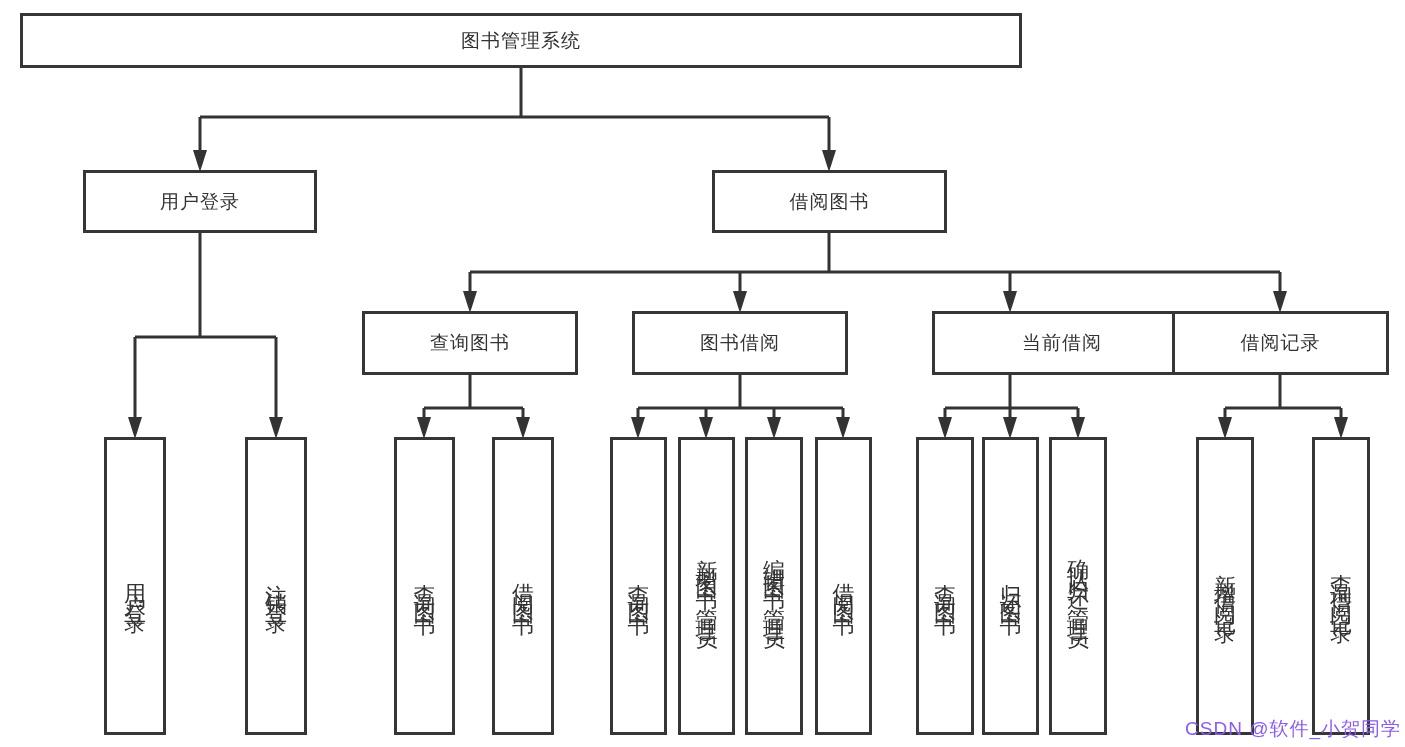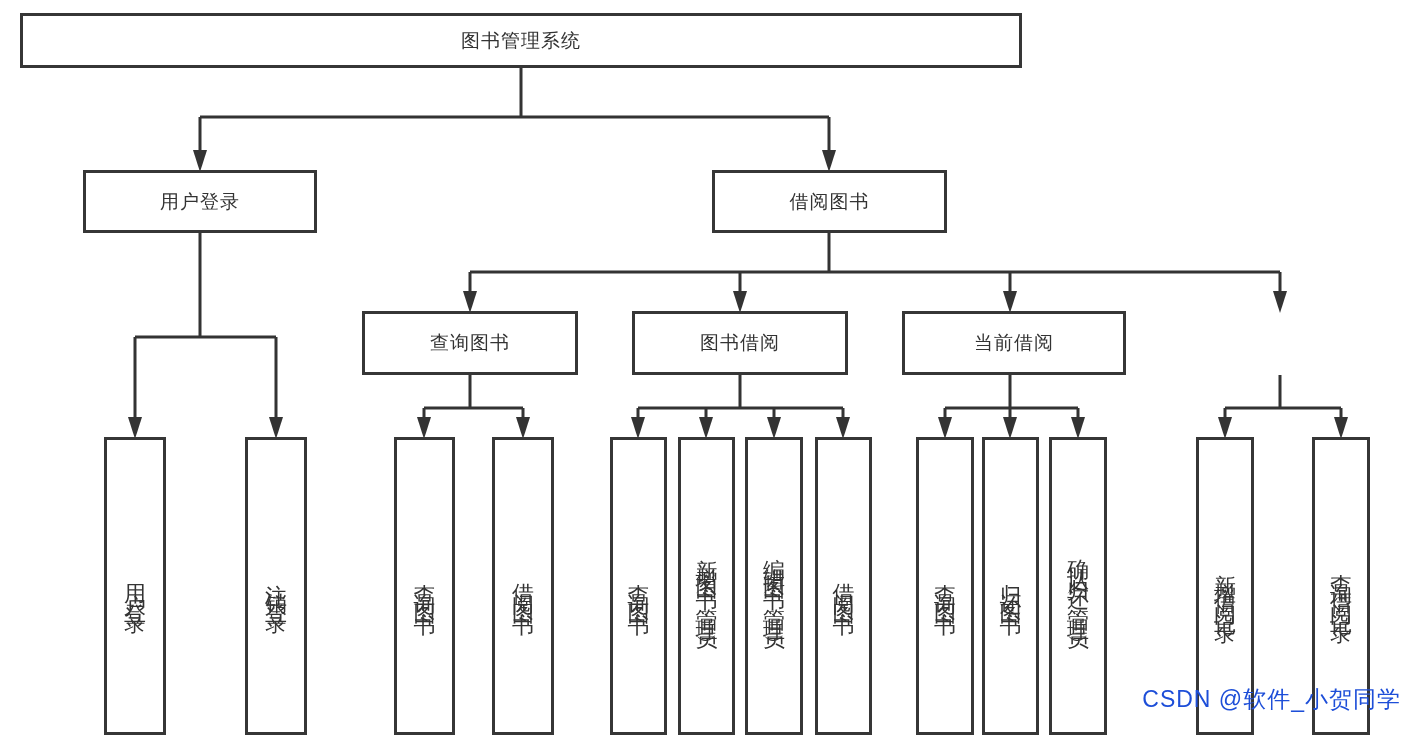--- a/index.html
+++ b/index.html
@@ -13,22 +13,22 @@
     border:3px solid #363636;background:#ffffff;color:#333333;
     display:flex;align-items:center;justify-content:center;
     text-align:center;
   }
   .hbox{font-size:19px;letter-spacing:1px;}
   .vbox{
     writing-mode:vertical-rl;text-orientation:mixed;
     font-size:22px;letter-spacing:10px;line-height:1;
   }
   #watermark{
-    position:absolute;z-index:3;top:684px;right:4px;
-    font-size:23px;color:#1d4ed8;letter-spacing:1px;white-space:nowrap;
+    position:absolute;z-index:3;top:716px;right:4px;
+    font-size:19px;color:#8b5cf6;letter-spacing:1px;white-space:nowrap;
   }
 </style>
 </head>
 <body>
 
 <div id="canvas">
 
   <svg id="connectors" width="1405" height="747" viewBox="0 0 1405 747">
     <g stroke="#333333" stroke-width="3" fill="none">
 
@@ -72,21 +72,22 @@
     </g>
   </svg>
 
   <div class="box hbox" style="left:20px;top:13px;width:1002px;height:55px;">图书管理系统</div>
 
   <div class="box hbox" style="left:83px;top:170px;width:234px;height:63px;">用户登录</div>
   <div class="box hbox" style="left:712px;top:170px;width:235px;height:63px;">借阅图书</div>
 
   <div class="box hbox" style="left:362px;top:311px;width:216px;height:64px;">查询图书</div>
   <div class="box hbox" style="left:632px;top:311px;width:216px;height:64px;">图书借阅</div>
-  <div class="box hbox" style="left:902px;top:311px;width:224px;height:64px;">当前借阅</div>
+  <div class="box hbox" style="left:932px;top:311px;width:260px;height:64px;">当前借阅</div>
+  <div class="box hbox" style="left:1172px;top:311px;width:217px;height:64px;">借阅记录</div>
 
   <div class="box vbox" style="left:104px;top:437px;width:62px;height:298px;">用户登录</div>
   <div class="box vbox" style="left:245px;top:437px;width:62px;height:298px;">注销登录</div>
 
   <div class="box vbox" style="left:394px;top:437px;width:61px;height:298px;">查询图书</div>
   <div class="box vbox" style="left:492px;top:437px;width:62px;height:298px;">借阅图书</div>
 
   <div class="box vbox" style="left:610px;top:437px;width:57px;height:298px;">查询图书</div>
   <div class="box vbox" style="left:678px;top:437px;width:57px;height:298px;">新增图书（管理员）</div>
   <div class="box vbox" style="left:745px;top:437px;width:58px;height:298px;">编辑图书（管理员）</div>

